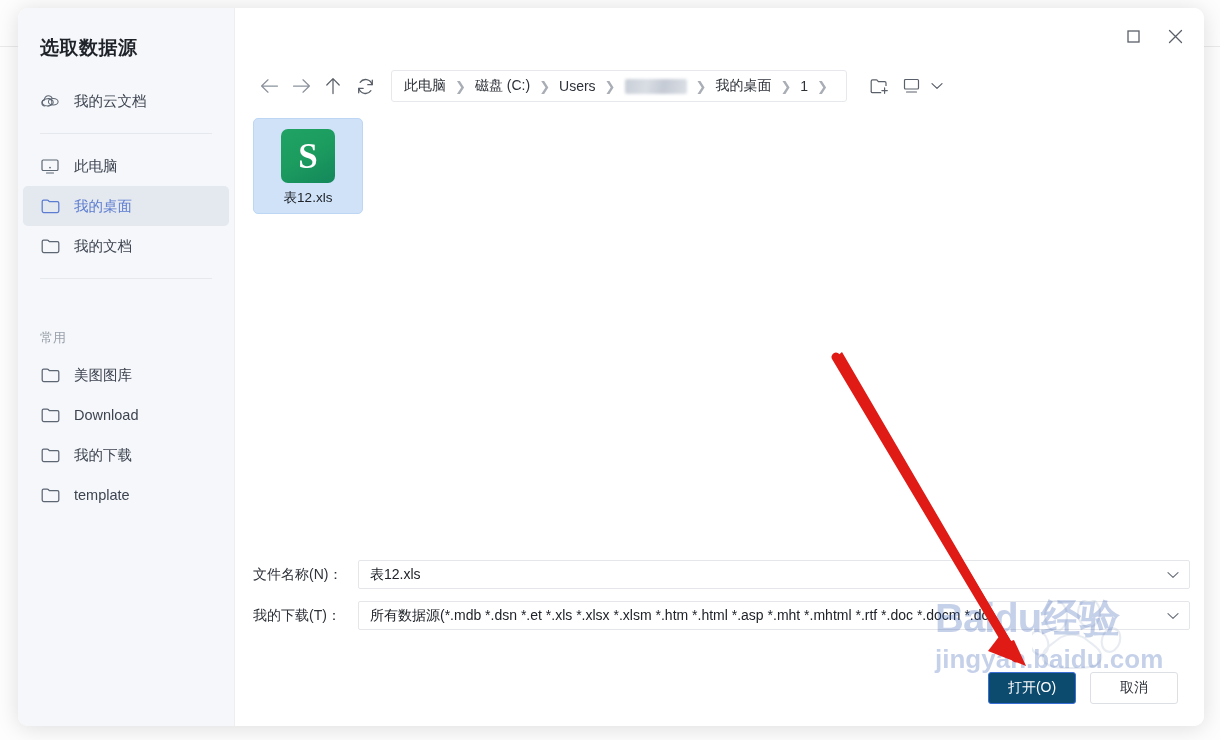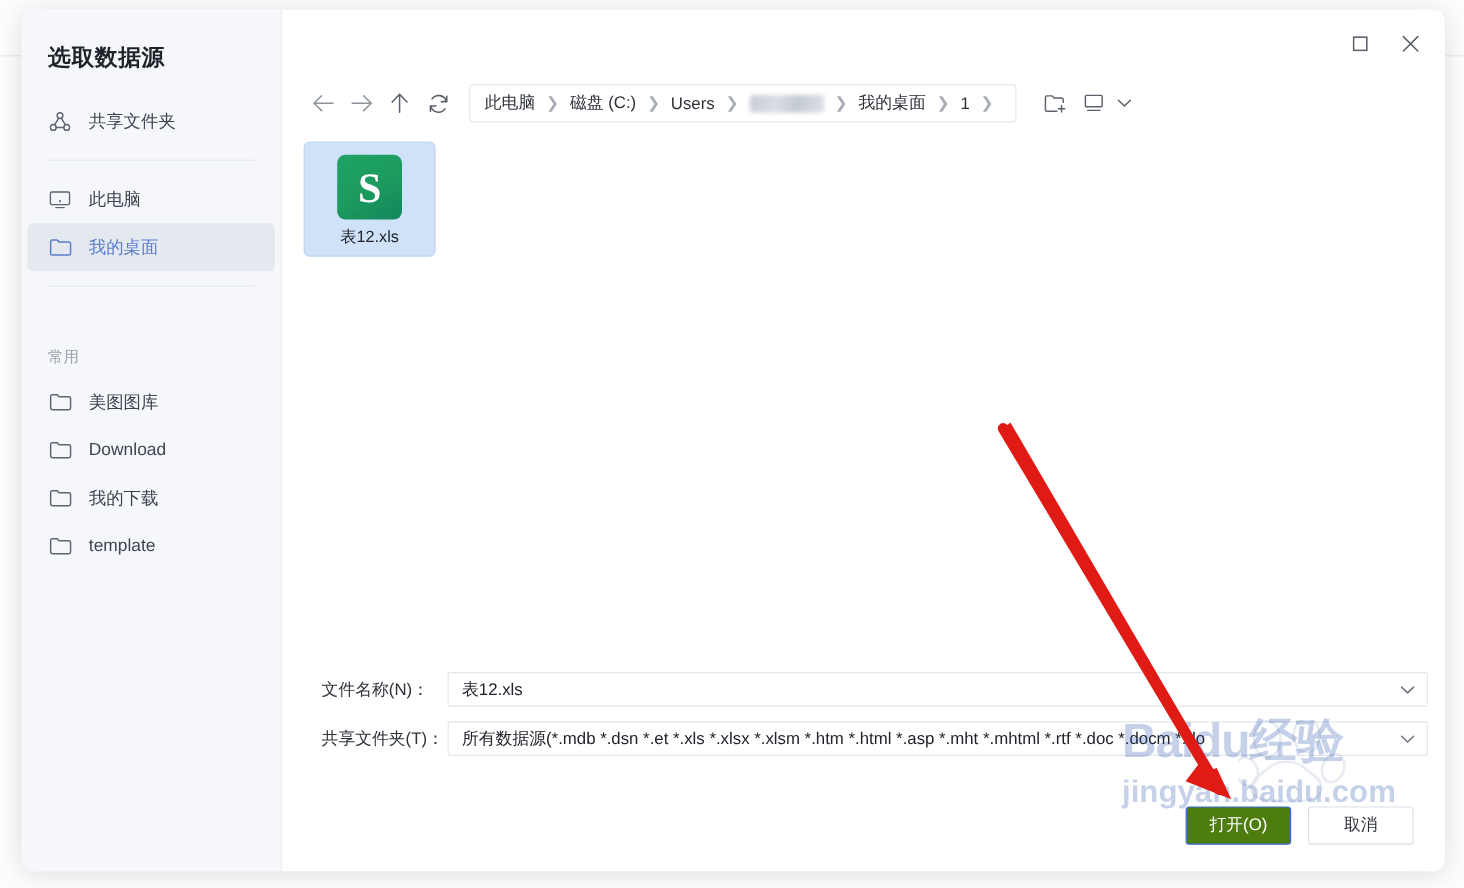--- a/index.html
+++ b/index.html
@@ -251,21 +251,20 @@
     margin-top: 6px;
     font-size: 13.5px;
     color: #20242a;
   }
 
   
   .form-area {
     position: absolute;
     left: 18px; right: 14px;
     bottom: 84px;
-    margin-left: 15px;
   }
   .form-row {
     display: flex;
     align-items: center;
     margin-bottom: 12px;
     height: 29px;
   }
   .form-label {
     width: 105px;
     flex: 0 0 105px;
@@ -313,21 +312,21 @@
     min-width: 88px;
     border-radius: 3px;
     font-size: 14px;
     display: flex;
     align-items: center;
     justify-content: center;
     cursor: pointer;
     user-select: none;
   }
   .btn-primary {
-    background: #4d7c0f;
+    background: #0c4a6e;
     color: #ffffff;
     border: 1px solid #3a6fd8;
   }
   .btn-secondary {
     background: #ffffff;
     color: #2d3138;
     border: 1px solid #dcdfe4;
   }
 
   
@@ -413,32 +412,32 @@
     <div class="bg-ghost-icon" style="left:1182px; top:2px;">⌄</div>
   </div>
 
   <div class="dialog">
 
     <div class="sidebar">
       <div class="dlg-title">选取数据源</div>
 
       <div class="nav-list">
 
-
         <div class="nav-item">
           <span class="ico">
-            <svg width="18" height="17" viewBox="0 0 18 17" fill="none">
-              <circle cx="9" cy="3.3" r="2.4" stroke="currentColor" stroke-width="1.2"></circle>
-              <circle cx="3.4" cy="13.2" r="2.4" stroke="currentColor" stroke-width="1.2"></circle>
-              <circle cx="14.6" cy="13.2" r="2.4" stroke="currentColor" stroke-width="1.2"></circle>
-              <path d="M7.8 5.6 4.6 10.9M10.2 5.6l3.2 5.3M5.9 13.2h6.2" stroke="currentColor" stroke-width="1.2" stroke-linecap="round"></path>
-            </svg>
-          </span>
-          <span>共享文件夹</span>
-        </div>
+            <svg width="19" height="14" viewBox="0 0 22 15" fill="none">
+              <path d="M4.6 13.2c-2 0-3.6-1.5-3.6-3.4C1 8 2.3 6.6 4 6.4c0-.2 0-.3 0-.5 0-2.5 2-4.6 4.6-4.6 1.9 0 3.6 1.2 4.3 2.9" stroke="currentColor" stroke-width="1.2" stroke-linecap="round" fill="none"></path>
+              <path d="M8.2 13.2c2.4 0 4.4-1.9 4.4-4.3 0-2.3-1.9-4.2-4.3-4.2" stroke="currentColor" stroke-width="1.2" stroke-linecap="round" fill="none"></path>
+              <ellipse cx="7.8" cy="9" rx="6.4" ry="4.2" stroke="currentColor" stroke-width="1.2" fill="none"></ellipse>
+              <ellipse cx="14.2" cy="8.4" rx="5.6" ry="3.8" stroke="currentColor" stroke-width="1.2" fill="none"></ellipse>
+            </svg>
+          </span>
+          <span>我的云文档</span>
+        </div>
+
 
         <div class="nav-sep"></div>
 
         <div class="nav-item">
           <span class="ico">
             <svg width="18" height="16" viewBox="0 0 18 16" fill="none">
               <rect x="1" y="2" width="16" height="10.5" rx="1.3" stroke="currentColor" stroke-width="1.2"></rect>
               <circle cx="9" cy="9.6" r="0.9" fill="currentColor"></circle>
               <path d="M5.5 15h7" stroke="currentColor" stroke-width="1.2" stroke-linecap="round"></path>
             </svg>
@@ -448,20 +447,28 @@
 
         <div class="nav-item selected">
           <span class="ico">
             <svg width="19" height="16" viewBox="0 0 19 16" fill="none">
               <path d="M1.2 13.1V3.4c0-.8.6-1.4 1.4-1.4h3.6c.4 0 .8.2 1.1.5l1 1.1h8.1c.8 0 1.4.6 1.4 1.4v8.1c0 .8-.6 1.4-1.4 1.4H2.6c-.8 0-1.4-.6-1.4-1.4z" stroke="currentColor" stroke-width="1.25" fill="none" stroke-linejoin="round"></path>
             </svg>
           </span>
           <span>我的桌面</span>
         </div>
 
+        <div class="nav-item">
+          <span class="ico">
+            <svg width="19" height="16" viewBox="0 0 19 16" fill="none">
+              <path d="M1.2 13.1V3.4c0-.8.6-1.4 1.4-1.4h3.6c.4 0 .8.2 1.1.5l1 1.1h8.1c.8 0 1.4.6 1.4 1.4v8.1c0 .8-.6 1.4-1.4 1.4H2.6c-.8 0-1.4-.6-1.4-1.4z" stroke="currentColor" stroke-width="1.25" fill="none" stroke-linejoin="round"></path>
+            </svg>
+          </span>
+          <span>我的文档</span>
+        </div>
 
         <div class="nav-sep"></div>
 
         <div class="nav-group-label">常用</div>
 
         <div class="nav-item">
           <span class="ico">
             <svg width="19" height="16" viewBox="0 0 19 16" fill="none">
               <path d="M1.2 13.1V3.4c0-.8.6-1.4 1.4-1.4h3.6c.4 0 .8.2 1.1.5l1 1.1h8.1c.8 0 1.4.6 1.4 1.4v8.1c0 .8-.6 1.4-1.4 1.4H2.6c-.8 0-1.4-.6-1.4-1.4z" stroke="currentColor" stroke-width="1.25" fill="none" stroke-linejoin="round"></path>
             </svg>
@@ -606,21 +613,21 @@
           <div class="form-field">
             <span class="form-value">表12.xls</span>
             <span class="caret">
               <svg width="12" height="8" viewBox="0 0 12 8" fill="none">
                 <path d="M1 1.6 6 6.4l5-4.8" stroke="currentColor" stroke-width="1.2" stroke-linecap="round" stroke-linejoin="round"></path>
               </svg>
             </span>
           </div>
         </div>
         <div class="form-row">
-          <div class="form-label">共享文件夹(T)：</div>
+          <div class="form-label">我的下载(T)：</div>
           <div class="form-field">
             <span class="form-value">所有数据源(*.mdb *.dsn *.et *.xls *.xlsx *.xlsm *.htm *.html *.asp *.mht *.mhtml *.rtf *.doc *.docm *.do</span>
             <span class="caret">
               <svg width="12" height="8" viewBox="0 0 12 8" fill="none">
                 <path d="M1 1.6 6 6.4l5-4.8" stroke="currentColor" stroke-width="1.2" stroke-linecap="round" stroke-linejoin="round"></path>
               </svg>
             </span>
           </div>
         </div>
       </div>

